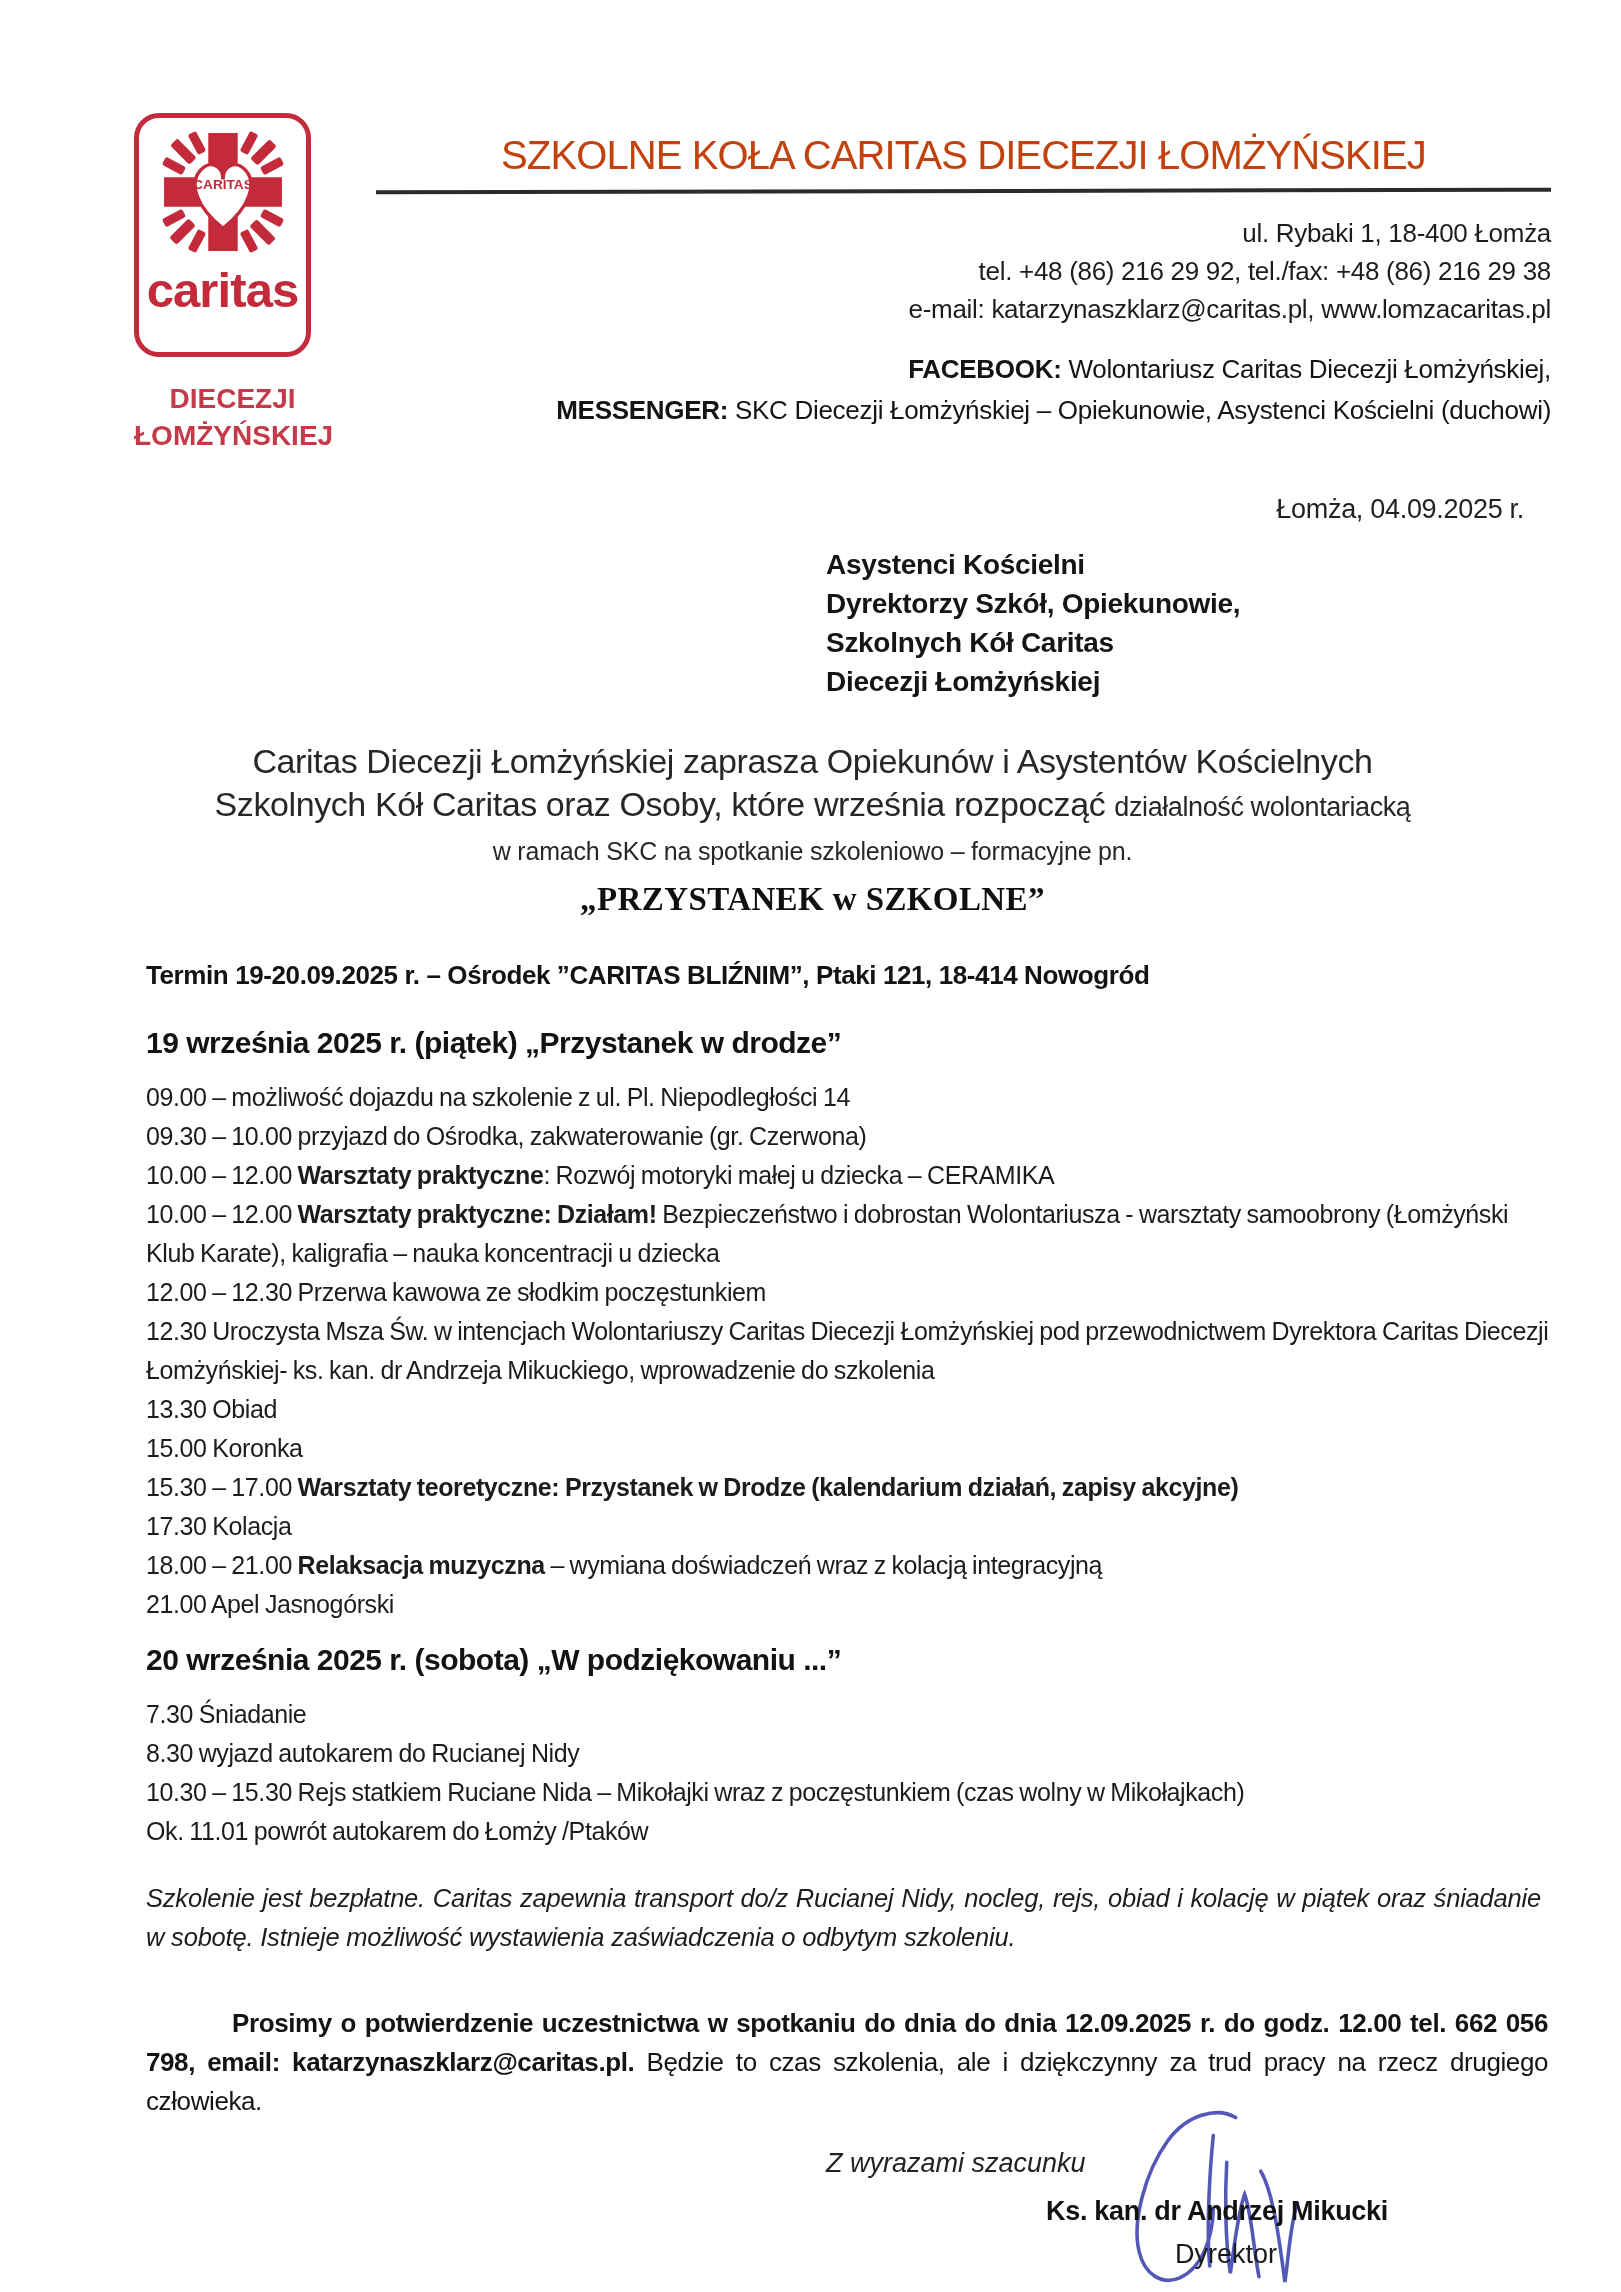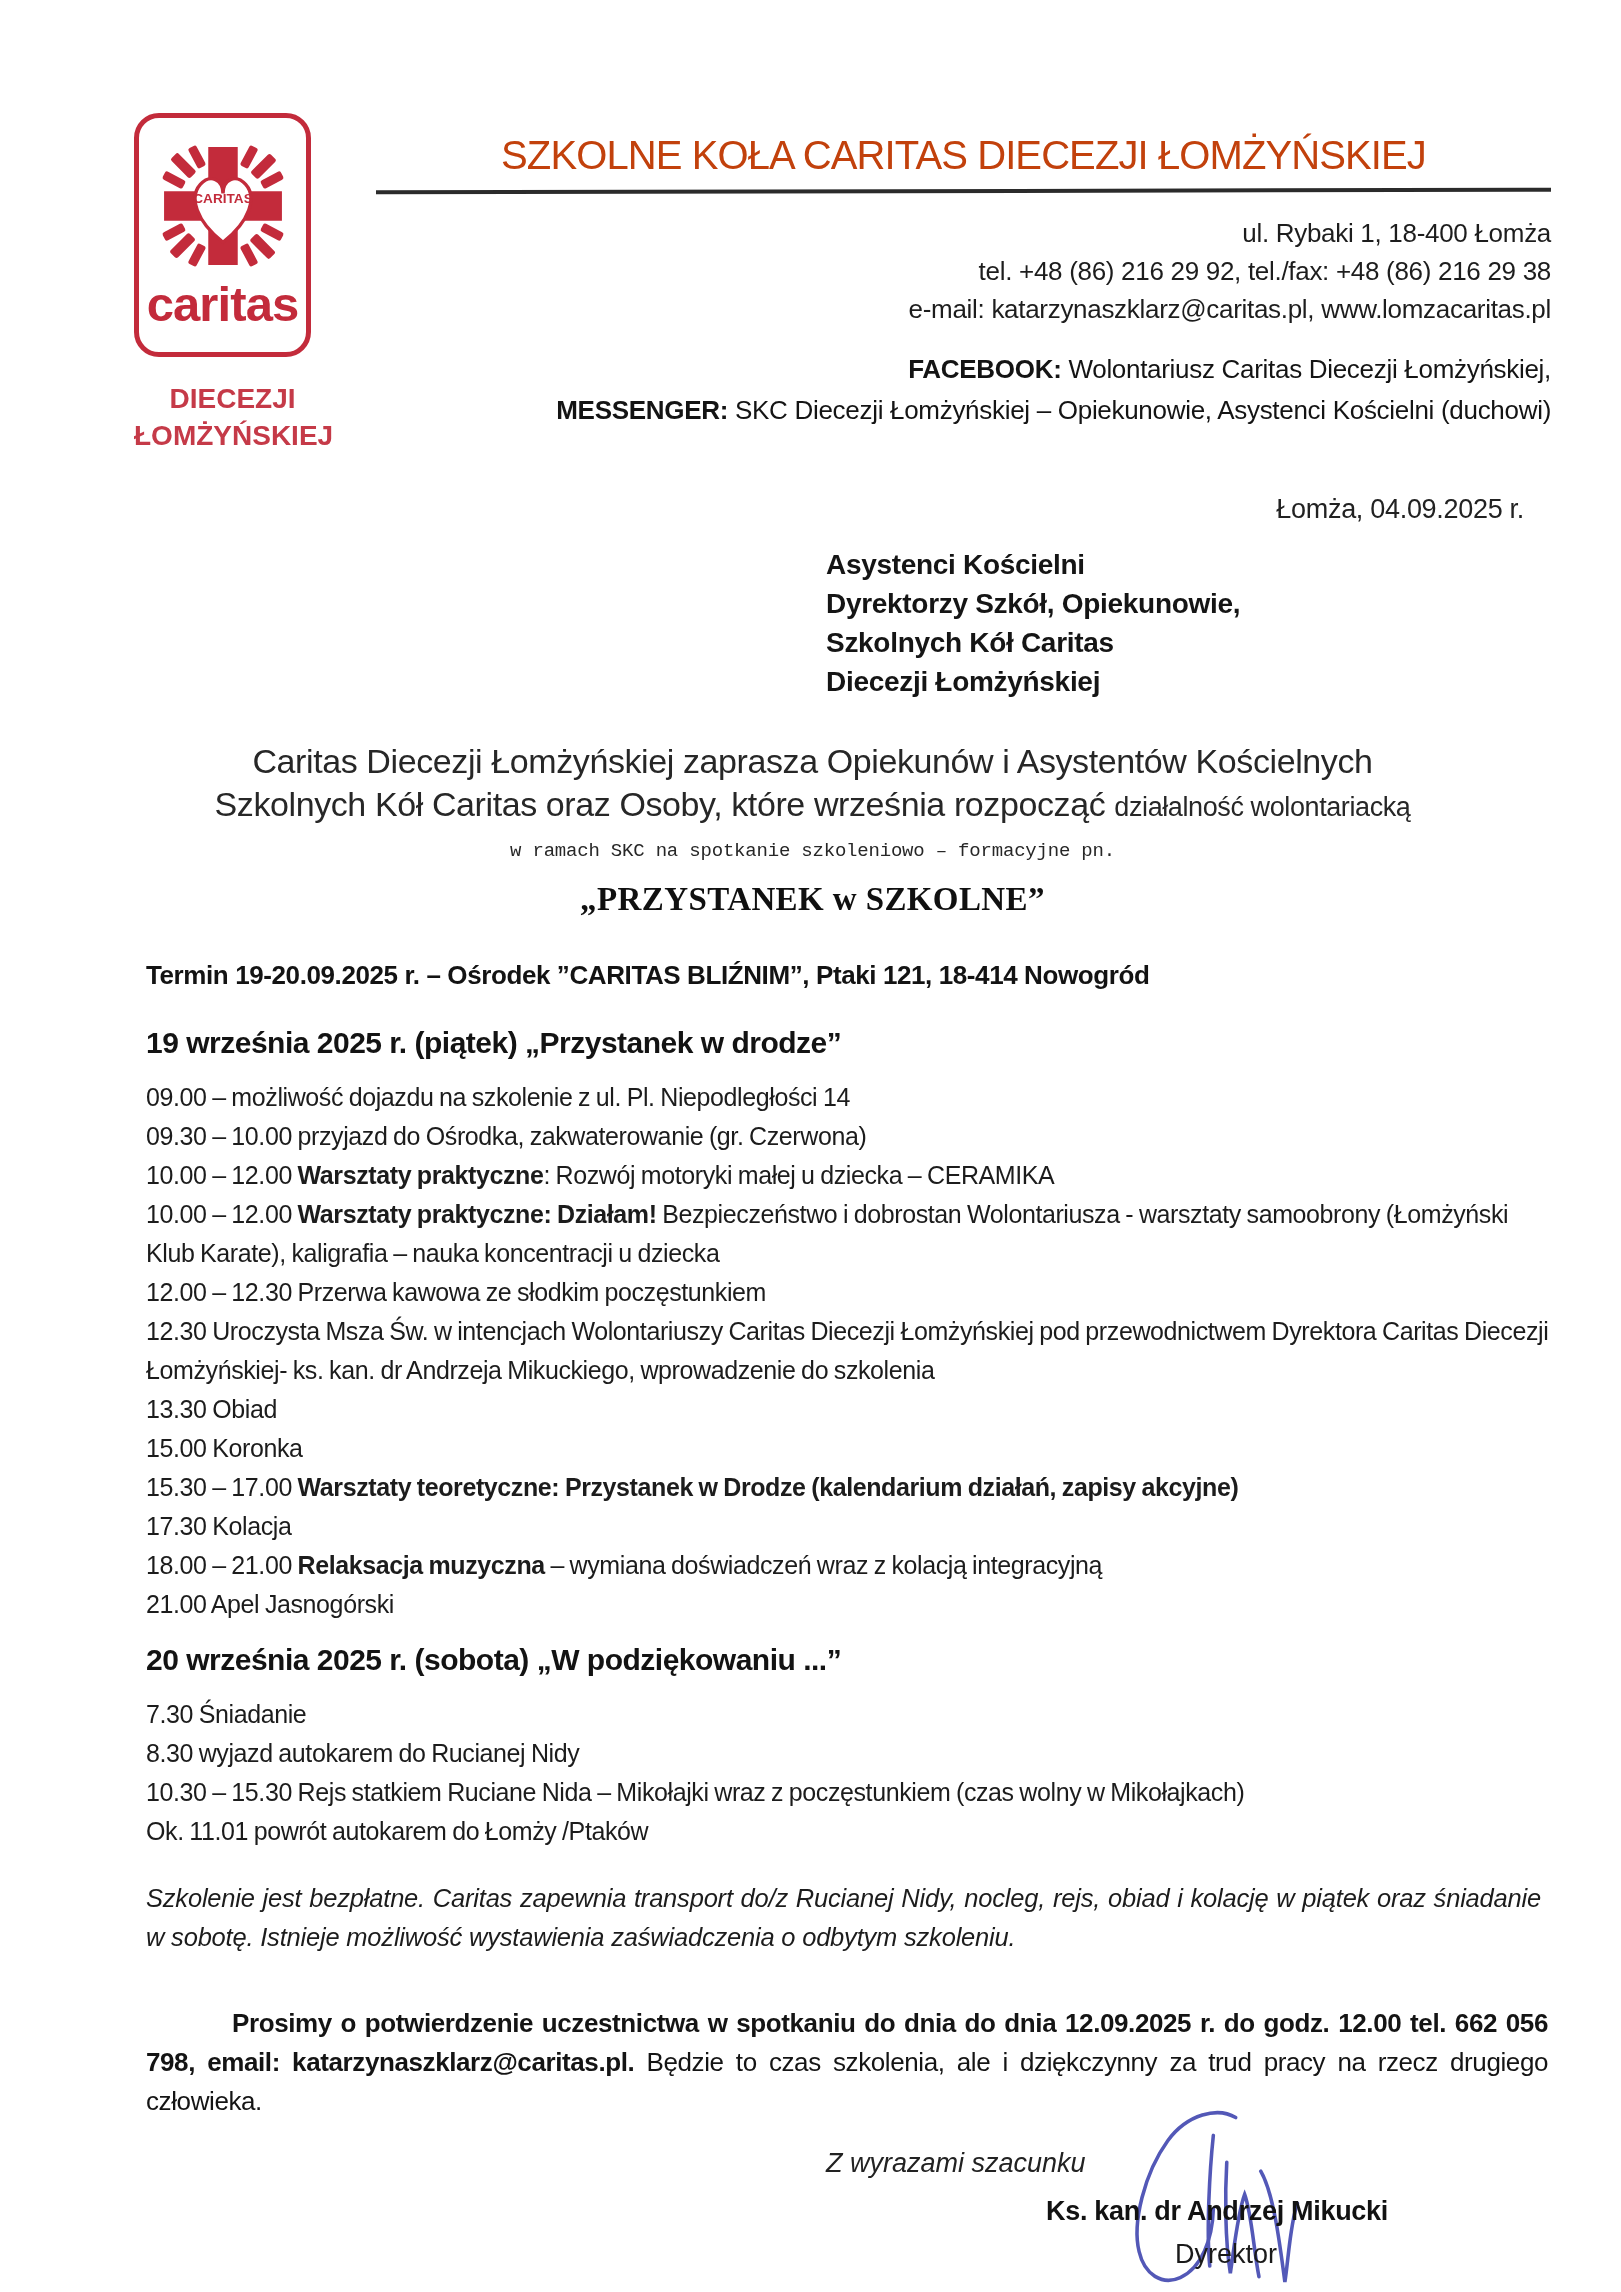--- a/index.html
+++ b/index.html
@@ -13,21 +13,21 @@
     overflow:hidden;
   }
   .b{font-weight:bold;}
 
   
   .logo-block{position:absolute;left:134px;top:113px;width:197px;}
   .logo-box{
     width:177px;height:244px;
     border:5.4px solid #c32b3b;border-radius:25px;
     display:flex;flex-direction:column;align-items:center;justify-content:flex-start;
-    box-sizing:border-box;padding-top:17px;text-align:right;
+    box-sizing:border-box;padding-top:3px;text-align:right;
   }
   .logo-symbol{width:136px;height:142px;}
   .logo-wordmark{
     color:#c32b3b;font-weight:bold;font-size:49px;line-height:54px;
     letter-spacing:-0.9px;margin-top:0px;
   }
   .logo-org{
     margin-top:23px;text-align:center;color:#c53a48;font-weight:bold;
     font-size:28px;line-height:37px;letter-spacing:0px;width:100%;
   }
@@ -43,21 +43,21 @@
   .social-lines{margin-top:21.5px;text-align:right;font-size:26px;line-height:41px;color:#141414;letter-spacing:-0.3px;}
 
   
   .dateline{position:absolute;top:494px;right:97px;font-size:27px;color:#222;letter-spacing:-0.3px;}
   .addressee{position:absolute;left:826px;top:545px;font-weight:bold;font-size:28px;line-height:39px;color:#151515;letter-spacing:-0.3px;}
 
   
   .intro{position:absolute;left:85px;top:740px;width:1455px;text-align:center;color:#272727;}
   .intro-big{font-size:34px;line-height:43px;letter-spacing:-0.4px;}
   .intro-small{font-size:27px;}
-  .intro-line3{font-size:19px;line-height:41px;margin-top:1.8px;letter-spacing:-0.2px;font-family:Liberation Mono, monospace;}
+  .intro-line3{font-size:25px;line-height:41px;margin-top:1.8px;letter-spacing:-0.2px;}
   .event-title{
     font-family:"Liberation Serif",serif;font-weight:bold;
     font-size:33px;line-height:45px;margin-top:5.4px;color:#101010;letter-spacing:0.4px;
   }
 
   
   .termin{position:absolute;left:146px;top:960px;width:1406px;font-weight:bold;font-size:26px;letter-spacing:-0.4px;color:#131313;}
   .day{position:absolute;left:146px;width:1408px;}
   .day1{top:1026px;}
   .day2{top:1643px;}

